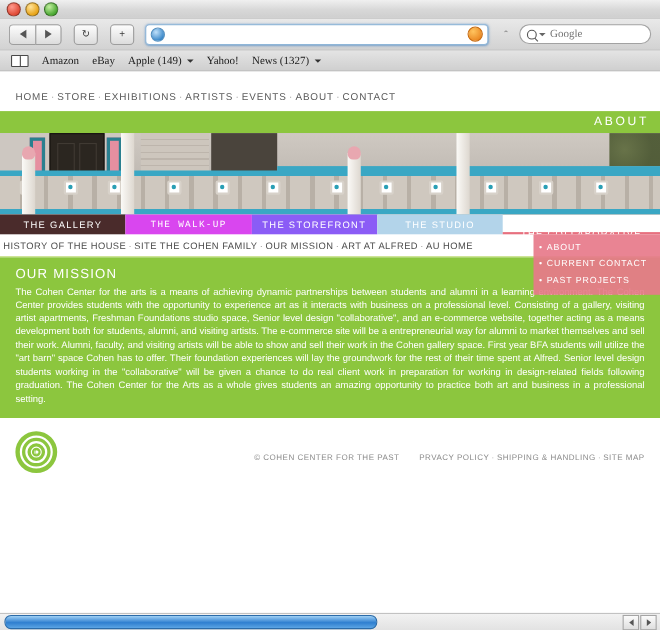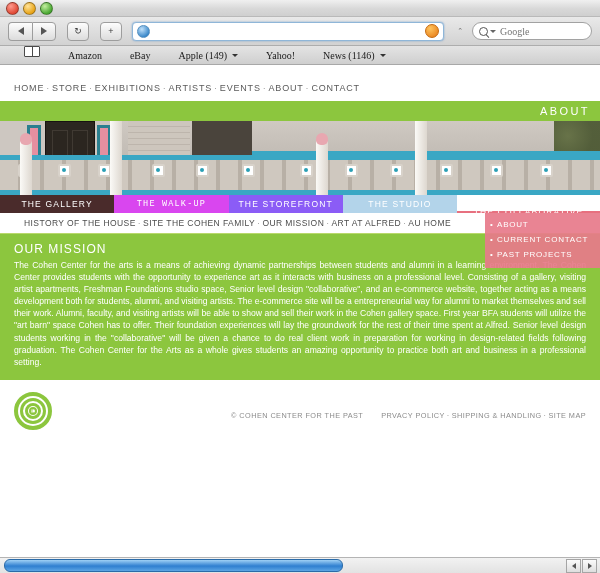--- a/index.html
+++ b/index.html
@@ -87,21 +87,21 @@
   }
   .smalltri{
     width:0;height:0;border-left:3px solid transparent;border-right:3px solid transparent;
     border-top:3.5px solid #666;margin-left:2px;flex:none;
   }
   
   .bookmarks{
     height:18px;
     background:linear-gradient(180deg,#e4e4e4,#cfcfcf);
     border-bottom:1px solid #a8a8a8;
-    display:flex;padding:0 24px;gap:28px;
+    display:flex;align-items:center;padding:0 10px;gap:12px;
     font-size:10px;color:#1a1a1a;font-family:"Liberation Serif",serif;
   }
   .bookicon{
     width:14px;height:9px;border:1px solid #4a4a4a;border-radius:1px;
     position:relative;background:#fff;flex:none;
   }
   .bookicon:after{content:"";position:absolute;left:50%;top:0;bottom:0;width:1px;background:#4a4a4a;}
   .bmk{display:flex;align-items:center;gap:3px;white-space:nowrap;}
   .bmk .smalltri{border-top-color:#333;}
   
@@ -149,21 +149,21 @@
   .medal:after{content:"";position:absolute;left:1.5px;top:1.5px;width:4px;height:4px;border-radius:50%;background:#2a9fb5;}
   .post{position:absolute;bottom:0;width:12px;height:56px;background:linear-gradient(90deg,#fbfaf7,#ddd7cf);}
   .finial{position:absolute;width:12px;height:12px;border-radius:50% 50% 40% 40%;background:#e8a7b0;}
   .trees{position:absolute;right:0;top:0;width:46px;height:30px;
     background:radial-gradient(circle at 30% 50%,#5d6a3c,#46532c 70%);opacity:.9;}
   
   .tabbar{display:flex;height:18px;font-size:8.5px;letter-spacing:.14em;}
   .tab{flex:1;display:flex;align-items:center;justify-content:center;color:#fff;white-space:nowrap;}
   
   .subnav{
-    height:20px;display:flex;align-items:center;padding-left:24px;
+    height:20px;display:flex;align-items:center;padding-left:3px;
     font-size:8.5px;letter-spacing:.05em;color:#4c4c4c;
     border-bottom:1px solid #b9d96b;
   }
   
   .dropdown{
     position:absolute;right:0;top:18px;width:115px;
     background:rgba(231,122,138,.92);
     padding:4px 0 6px 0;z-index:20;
   }
   .dropitem{
@@ -269,21 +269,21 @@
       <span>eBay</span>
     </span>
     <span class="bmk">
       <span>Apple (149)</span>
       <span class="smalltri"></span>
     </span>
     <span class="bmk">
       <span>Yahoo!</span>
     </span>
     <span class="bmk">
-      <span>News (1146)</span>
+      <span>News (1327)</span>
       <span class="smalltri"></span>
     </span>
   </div>
 
   <div class="page">
 
     <div class="topnav">
       <span>HOME</span><span class="sep">·</span><span>STORE</span><span class="sep">·</span><span>EXHIBITIONS</span><span class="sep">·</span><span>ARTISTS</span><span class="sep">·</span><span>EVENTS</span><span class="sep">·</span><span>ABOUT</span><span class="sep">·</span><span>CONTACT</span>
     </div>
 

